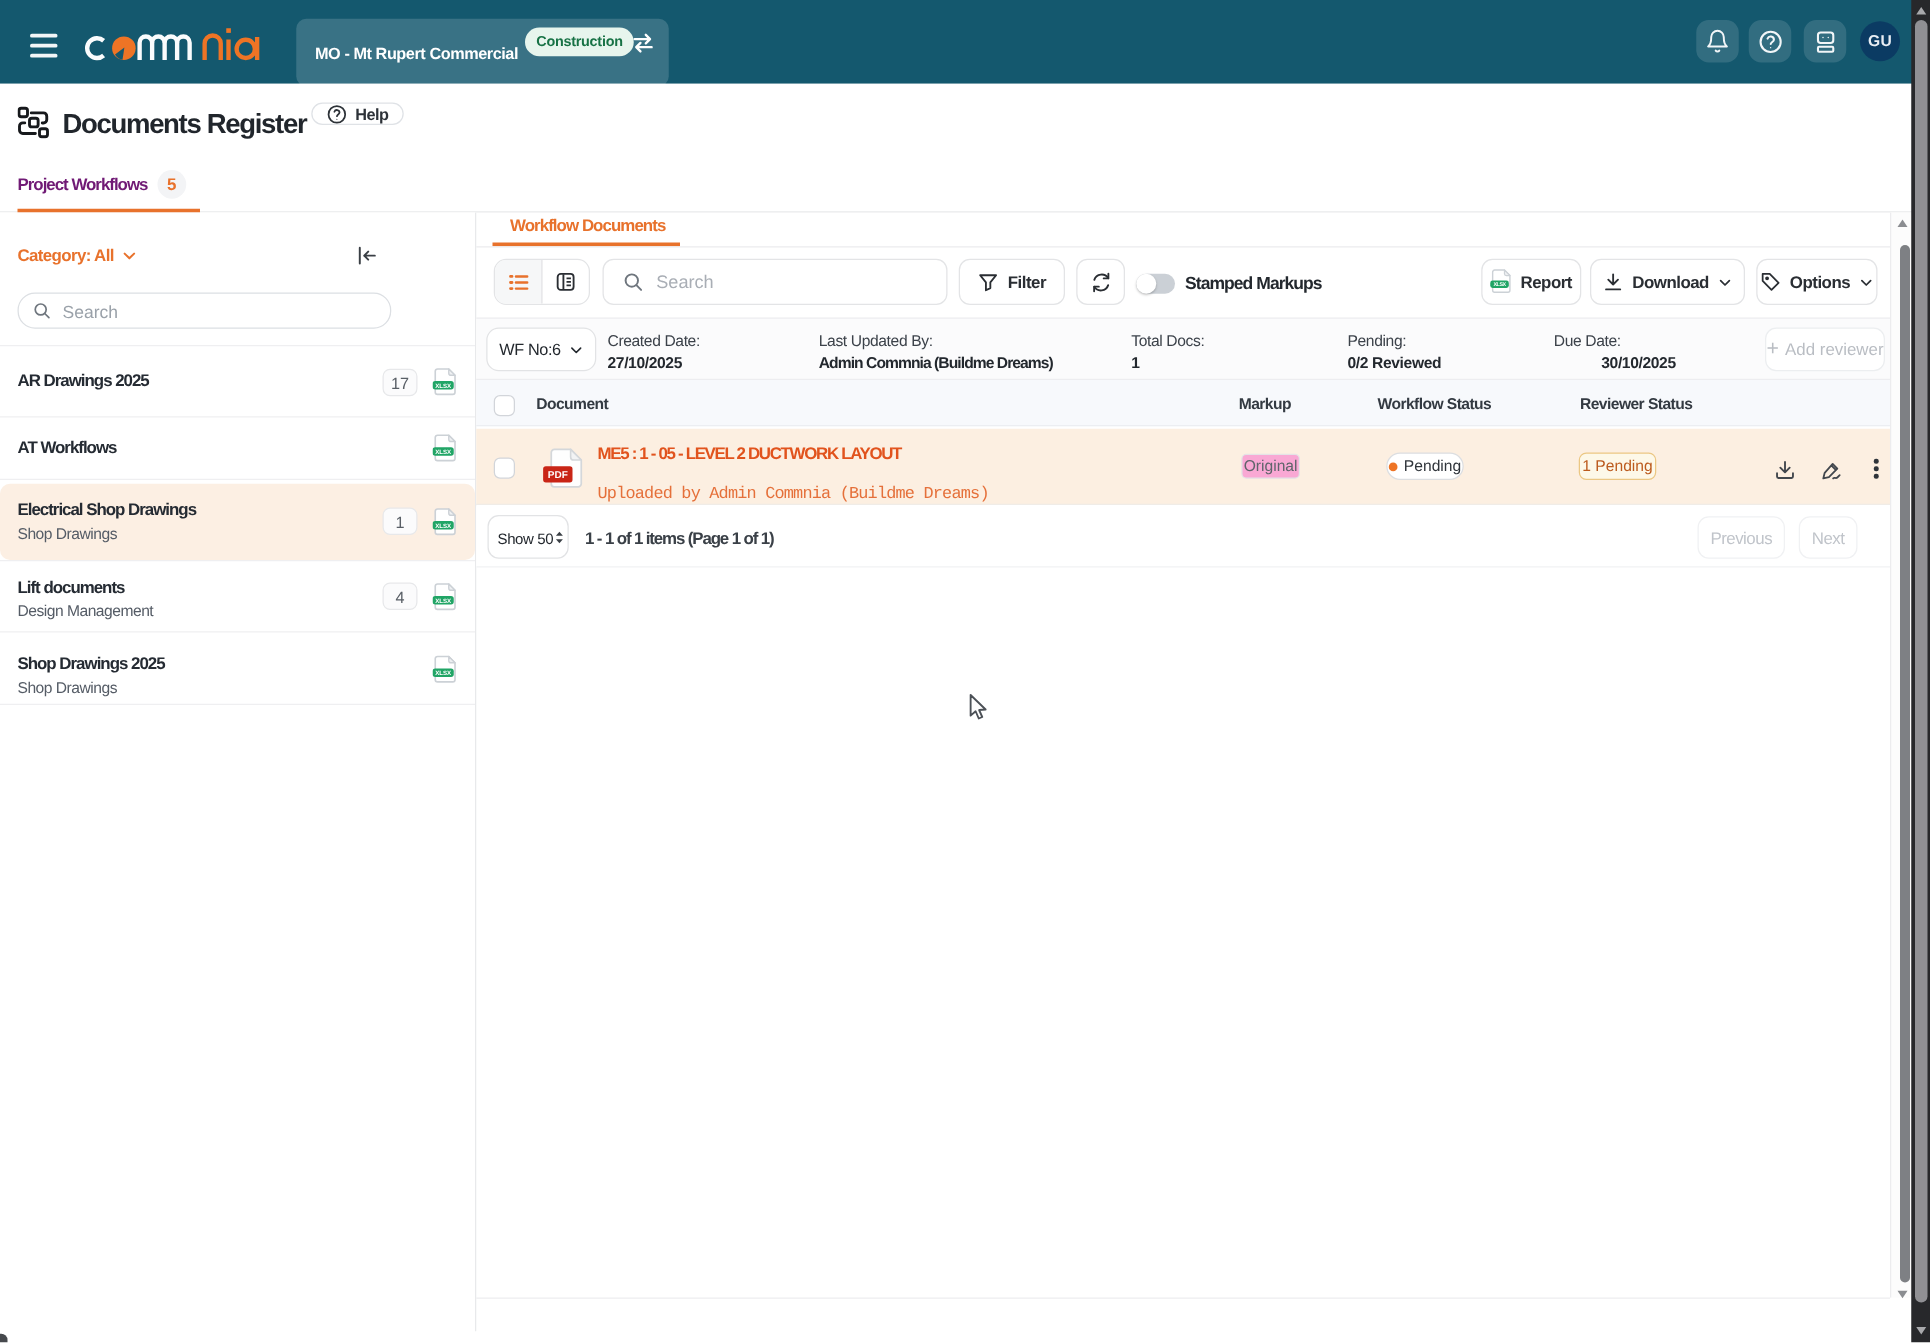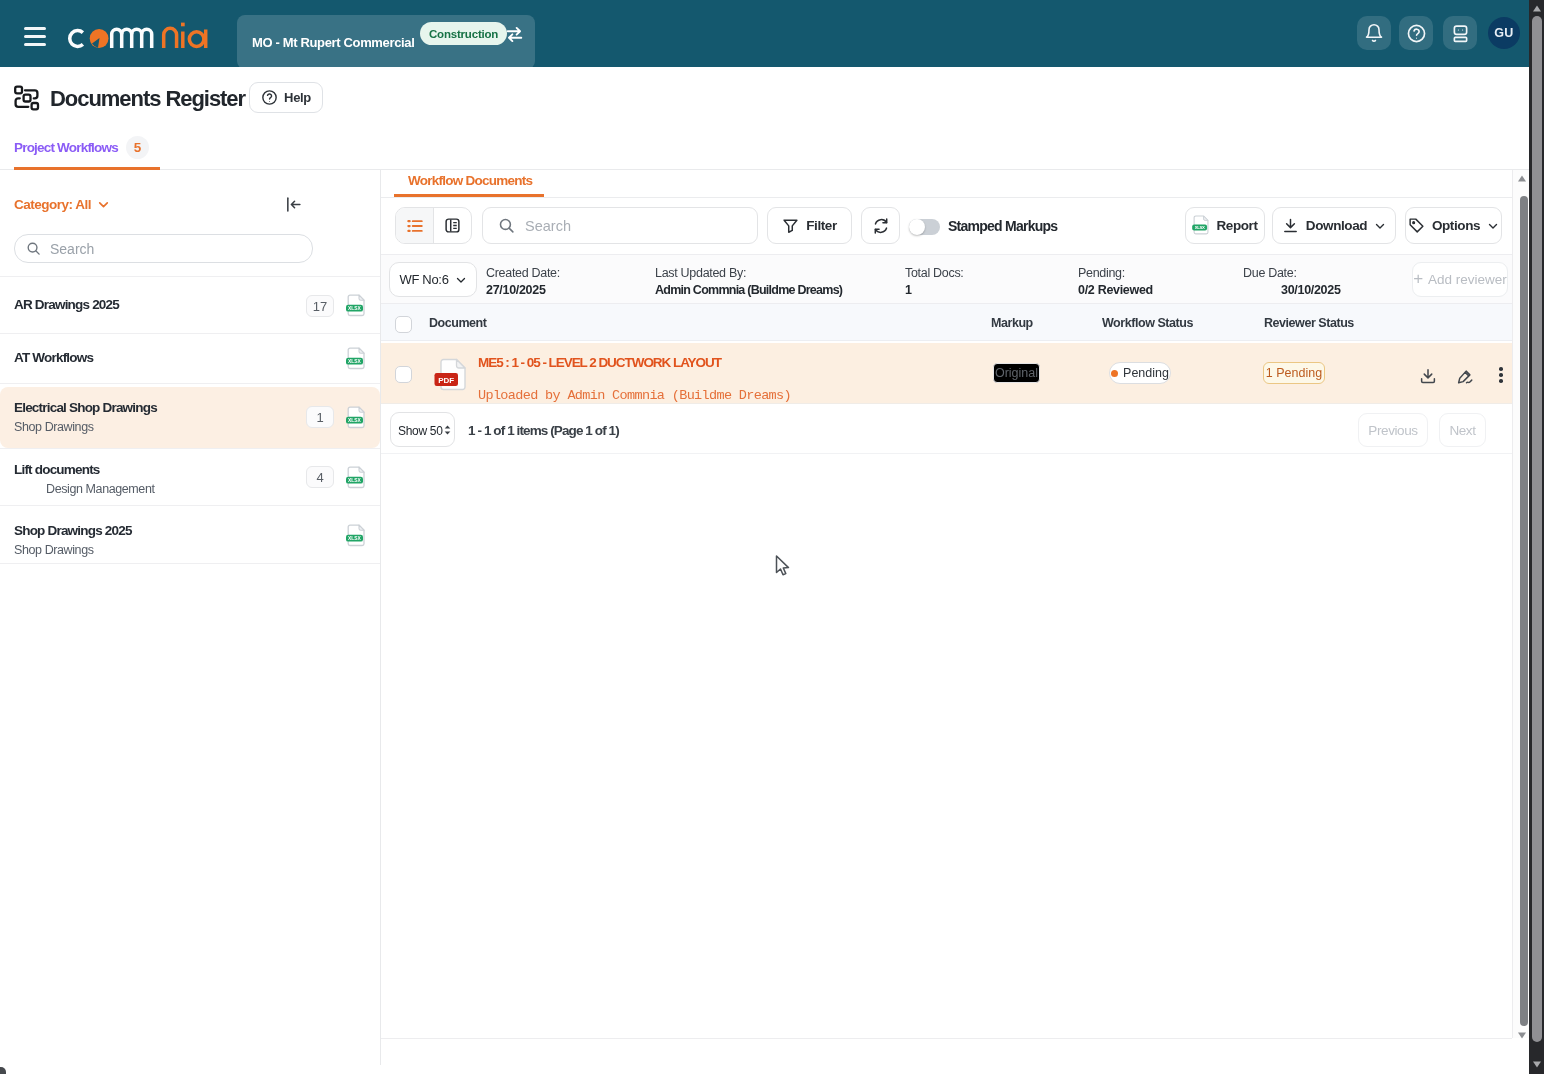--- a/index.html
+++ b/index.html
@@ -8,23 +8,23 @@
 .abs { position:absolute; }
 #nav { position:absolute; left:0; top:0; width:1544px; height:67px; background:#14586e; }
 #hamb span { display:block; width:22px; height:2.6px; background:#f2f6f8; border-radius:2px; margin-bottom:5.4px; }
 #projpill { position:absolute; left:237px; top:15px; width:298px; height:54px; background:rgba(255,255,255,0.16); border-radius:8px; display:flex; align-items:center; }
 #projpill .pname { color:#fff; font-weight:bold; font-size:13px; letter-spacing:-0.35px; margin-left:15px; white-space:nowrap; }
 #constr { position:absolute; left:183px; top:7px; white-space:nowrap; background:#e7f5ed; color:#177245; font-weight:bold; font-size:11.5px; letter-spacing:-0.2px; border-radius:13px; padding:5.5px 9px; }
 .navbtn { position:absolute; top:16px; width:34px; height:34px; border-radius:10px; background:rgba(255,255,255,0.13); display:flex; align-items:center; justify-content:center; }
 #avatar { position:absolute; left:1488px; top:17px; width:32px; height:32px; border-radius:50%; background:#0b3b63; color:#e8eef5; font-size:12.5px; font-weight:bold; display:flex; align-items:center; justify-content:center; letter-spacing:0.3px; }
 #phead { position:absolute; left:0; top:67px; width:1544px; height:103px; background:#fff; border-bottom:1px solid #e9eaec; }
 #ptitle { position:absolute; left:50px; top:86px; font-size:22px; font-weight:bold; color:#21262c; letter-spacing:-1.05px; white-space:nowrap; }
-#helpbtn { position:absolute; left:249px; top:82px; width:74px; height:31px; border:1px solid #dfe2e6; border-radius:9px; background:#fff; display:flex; align-items:center; justify-content:center; gap:6px; font-size:13px; letter-spacing:-0.35px; font-weight:bold; color:#2d3238; }
+#helpbtn { position:absolute; left:249px; top:82px; width:74px; height:18px; border:1px solid #dfe2e6; border-radius:9px; background:#fff; display:flex; align-items:center; justify-content:center; gap:6px; font-size:13px; letter-spacing:-0.35px; font-weight:bold; color:#2d3238; }
 #ptab { position:absolute; left:14px; top:136px; display:flex; align-items:center; gap:8px; }
-#ptab .t { color:#8b5cf6; font-weight:bold; font-size:13.5px; letter-spacing:-0.8px; }
+#ptab .t { color:#701a75; font-weight:bold; font-size:13.5px; letter-spacing:-0.8px; }
 #ptab .b { width:23px; height:23px; border-radius:50%; background:#f3f4f6; color:#e8722c; font-weight:bold; font-size:13.5px; display:flex; align-items:center; justify-content:center; }
 #punder { position:absolute; left:14px; top:167px; width:146px; height:3px; background:#e8722c; }
 #side { position:absolute; left:0; top:170px; width:381px; height:895px; background:#fff; border-right:1px solid #e8e9eb; }
 .sdiv { position:absolute; left:0; width:380px; height:1px; background:#efeff1; }
 #cat { position:absolute; left:14px; top:197px; color:#e8722c; font-size:13.5px; letter-spacing:-0.5px; font-weight:bold; display:flex; align-items:center; gap:6px; }
 #ssearch { position:absolute; left:14px; top:234px; width:299px; height:29px; border:1px solid #dcdfe3; border-radius:14px; display:flex; align-items:center; }
 #ssearch .ph { color:#9aa1a9; font-size:14px; margin-left:9px; }
 .stt { position:absolute; left:14px; font-size:13.5px; letter-spacing:-0.8px; font-weight:bold; color:#252b33; }
 .sst { position:absolute; left:14px; font-size:12.5px; letter-spacing:-0.4px; color:#555c66; }
 .cbadge { position:absolute; left:306px; width:28px; height:22px; border:1px solid #e7e8ea; background:#fbfbfc; border-radius:6px; color:#595f66; font-size:13px; display:flex; align-items:center; justify-content:center; }
@@ -179,21 +179,21 @@
 <svg class="abs" style="left:346px; top:347px;" width="19" height="24" viewBox="0 0 19 24">
     <use href="#xlsicon"></use>
   </svg>
 <div class="stt" style="top:400px;">Electrical Shop Drawings</div>
 <div class="sst" style="top:420px;">Shop Drawings</div>
 <div class="cbadge" style="top:406px;">1</div>
 <svg class="abs" style="left:346px; top:406px;" width="19" height="24" viewBox="0 0 19 24">
     <use href="#xlsicon"></use>
   </svg>
 <div class="stt" style="top:462px;">Lift documents</div>
-<div class="sst" style="top:482px;margin-left:32px;">Design Management</div>
+<div class="sst" style="top:482px;">Design Management</div>
 <div class="cbadge" style="top:466px;">4</div>
 <svg class="abs" style="left:346px; top:466px;" width="19" height="24" viewBox="0 0 19 24">
     <use href="#xlsicon"></use>
   </svg>
 <div class="stt" style="top:523px;">Shop Drawings 2025</div>
 <div class="sst" style="top:543px;">Shop Drawings</div>
 <svg class="abs" style="left:346px; top:524px;" width="19" height="24" viewBox="0 0 19 24">
     <use href="#xlsicon"></use>
   </svg>
 
@@ -295,21 +295,21 @@
 <div id="drow"></div>
 <div class="cbox" style="left:395px; top:366px;"></div>
 <svg class="abs" style="left:434px; top:357px;" width="33" height="35" viewBox="0 0 33 35">
   <path d="M 9.5 2.5 H 22.5 L 31 11 V 30 A 2.5 2.5 0 0 1 28.5 32.5 H 9.5 A 2.5 2.5 0 0 1 7 30 V 5 A 2.5 2.5 0 0 1 9.5 2.5 Z" fill="#fefefe" stroke="#d4d7da" stroke-width="1.4"></path>
   <path d="M 22.5 2.5 V 8.5 A 2.5 2.5 0 0 0 25 11 H 31 Z" fill="#f2f3f4" stroke="#d4d7da" stroke-width="1.3" stroke-linejoin="round"></path>
   <rect x="0.5" y="16" width="23.5" height="13" rx="2.2" fill="#c92516"></rect>
   <text x="12.2" y="25.6" font-size="8" font-weight="bold" fill="#fff" text-anchor="middle" font-family="Liberation Sans, sans-serif">PDF</text>
 </svg>
 <div class="abs" style="left:478px; top:355px; font-size:13.5px; letter-spacing:-1.05px; font-weight:bold; color:#e1531d; white-space:nowrap;">ME5 : 1 - 05 - LEVEL 2 DUCTWORK LAYOUT</div>
 <div class="abs" style="left:478px; top:388px; font-size:13.5px; letter-spacing:-0.65px; color:#e5703a; white-space:nowrap;font-family:Liberation Mono, monospace;">Uploaded by Admin Commnia (Buildme Dreams)</div>
-<div class="abs" style="left:993px; top:363px; width:47px; height:20px; background:#000000; border:1px solid #e4e4e6; border-radius:4px; display:flex; align-items:center; justify-content:center; font-size:12.5px; color:#5f646b;">Original</div>
+<div class="abs" style="left:993px; top:363px; width:47px; height:20px; background:#f9a8d4; border:1px solid #e4e4e6; border-radius:4px; display:flex; align-items:center; justify-content:center; font-size:12.5px; color:#5f646b;">Original</div>
 <div class="abs" style="left:1109px; top:362px; width:62px; height:22px; background:#fff; border:1px solid #dcdee1; border-radius:12px; display:flex; align-items:center; justify-content:center; gap:5px; font-size:12.5px; color:#2f343a;">
   <span style="width:7px; height:7px; border-radius:50%; background:#ee7425; display:inline-block;"></span>Pending
 </div>
 <div class="abs" style="left:1263px; top:362px; width:62px; height:22px; background:#fdf8e8; border:1px solid #ebc784; border-radius:6px; display:flex; align-items:center; justify-content:center; font-size:12.5px; color:#bc5b1e;">1 Pending</div>
 <svg class="abs" style="left:1419px; top:367px;" width="18" height="18" viewBox="0 0 24 24" fill="none" stroke="#42474d" stroke-width="2" stroke-linecap="round" stroke-linejoin="round">
     <path d="M12 3.5 V 14 M7 9.5 L 12 14.5 L 17 9.5"></path>
     <path d="M3.5 15.5 V 19 A 1.5 1.5 0 0 0 5 20.5 H 19 A 1.5 1.5 0 0 0 20.5 19 V 15.5"></path>
   </svg>
 <svg class="abs" style="left:1455px; top:367px;" width="20" height="18" viewBox="0 0 24 24" fill="none" stroke="#42474d" stroke-width="1.9" stroke-linecap="round" stroke-linejoin="round">
   <path d="M13.5 5.5 L 18.5 10.5 L 9.5 19.5 L 3.5 21 L 5 15 Z M12 7 L 17 12"></path>

